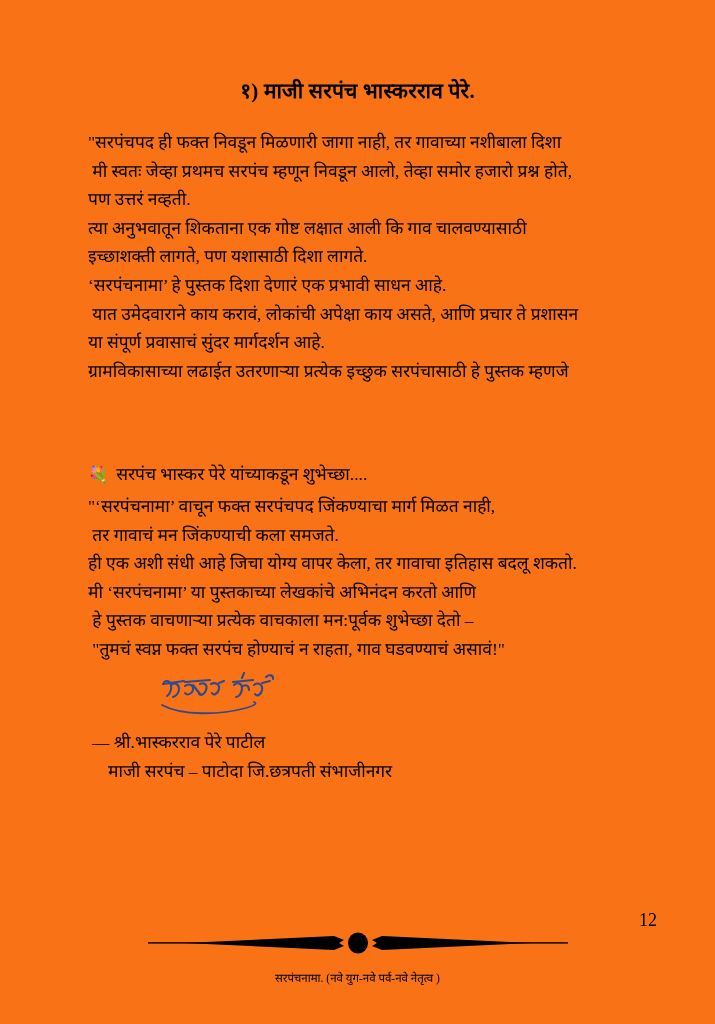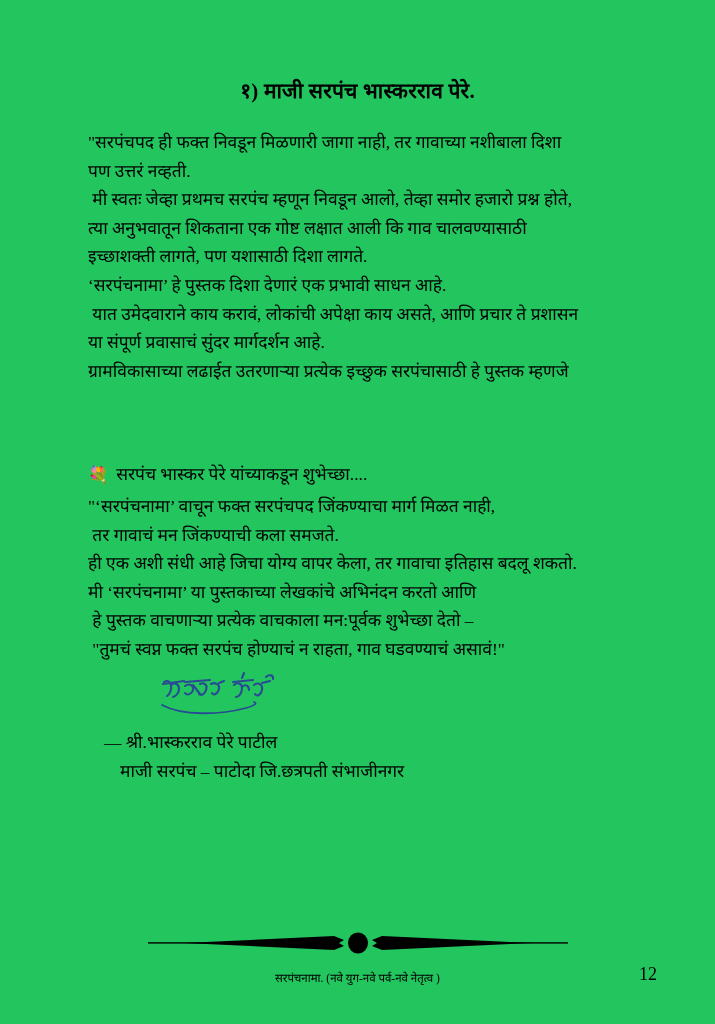--- a/index.html
+++ b/index.html
@@ -12,21 +12,21 @@
     height: 1024px;
     position: relative;
     font-family: "Liberation Serif", "DejaVu Serif", serif;
     color: #000000;
     overflow: hidden;
   }
 
   .page {
     position: absolute;
     inset: 0;
-    background: #22c55e;
+    background: #f97316;
   }
 
   
   .doc-title {
     position: absolute;
     top: 78px;
     left: 0;
     width: 715px;
     text-align: center;
     font-size: 21px;
@@ -77,21 +77,21 @@
     left: 158px;
     top: 672px;
     width: 130px;
     height: 46px;
   }
   .signature svg { display: block; }
 
   
   .attribution {
     position: absolute;
-    left: 104px;
+    left: 92px;
     top: 728px;
     width: 548px;
   }
   .attrib-line {
     font-size: 17.4px;
     line-height: 28.6px;
     white-space: pre;
   }
   .attrib-line.sub { text-indent: 16px; }
 
@@ -112,37 +112,37 @@
     top: 970px;
     width: 715px;
     text-align: center;
     font-size: 11.5px;
     line-height: 16px;
     white-space: pre;
   }
   .page-number {
     position: absolute;
     right: 58px;
-    top: 963px;
+    top: 909px;
     font-size: 18px;
     line-height: 22px;
     margin-left: 28px;
   }
 </style>
 </head>
 <body>
 
 <div class="page">
 
   <div class="doc-title">१) माजी सरपंच भास्करराव पेरे.</div>
 
   <div class="body-block" id="quote-block-1">
     <div class="body-line">"सरपंचपद ही फक्त निवडून मिळणारी जागा नाही, तर गावाच्या नशीबाला दिशा</div>
+    <div class="body-line"> मी स्वतः जेव्हा प्रथमच सरपंच म्हणून निवडून आलो, तेव्हा समोर हजारो प्रश्न होते,</div>
     <div class="body-line">पण उत्तरं नव्हती.</div>
-    <div class="body-line"> मी स्वतः जेव्हा प्रथमच सरपंच म्हणून निवडून आलो, तेव्हा समोर हजारो प्रश्न होते,</div>
     <div class="body-line">त्या अनुभवातून शिकताना एक गोष्ट लक्षात आली कि गाव चालवण्यासाठी</div>
     <div class="body-line">इच्छाशक्ती लागते, पण यशासाठी दिशा लागते.</div>
     <div class="body-line">‘सरपंचनामा’ हे पुस्तक दिशा देणारं एक प्रभावी साधन आहे.</div>
     <div class="body-line"> यात उमेदवाराने काय करावं, लोकांची अपेक्षा काय असते, आणि प्रचार ते प्रशासन</div>
     <div class="body-line">या संपूर्ण प्रवासाचं सुंदर मार्गदर्शन आहे.</div>
     <div class="body-line">ग्रामविकासाच्या लढाईत उतरणाऱ्या प्रत्येक इच्छुक सरपंचासाठी हे पुस्तक म्हणजे</div>
   </div>
 
   <div class="body-block" id="greeting-heading">
     <div class="greeting-row">

